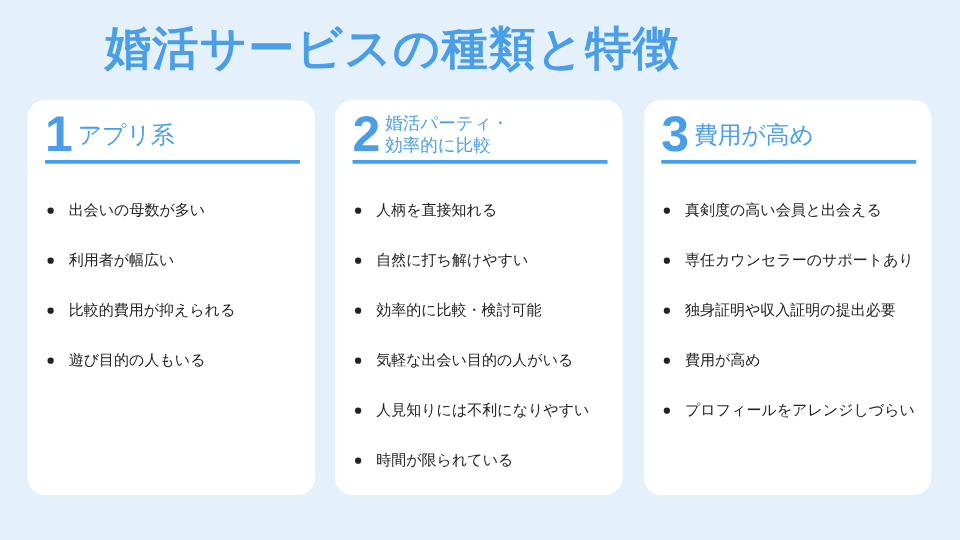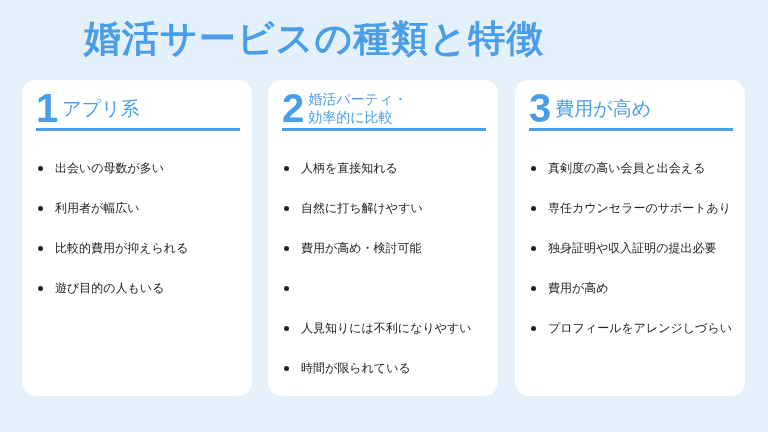--- a/index.html
+++ b/index.html
@@ -91,24 +91,25 @@
     <li>
         <span class="bullet"></span>
         <span>人柄を直接知れる</span>
       </li>
     <li>
         <span class="bullet"></span>
         <span>自然に打ち解けやすい</span>
       </li>
     <li>
         <span class="bullet"></span>
-        <span>費用が高め・検討可能</span>
+        <span>効率的に比較・検討可能</span>
       </li>
     <li>
         <span class="bullet"></span>
+        <span>気軽な出会い目的の人がいる</span>
       </li>
     <li>
         <span class="bullet"></span>
         <span>人見知りには不利になりやすい</span>
       </li>
     <li>
         <span class="bullet"></span>
         <span>時間が限られている</span>
       </li>
   </ul>

